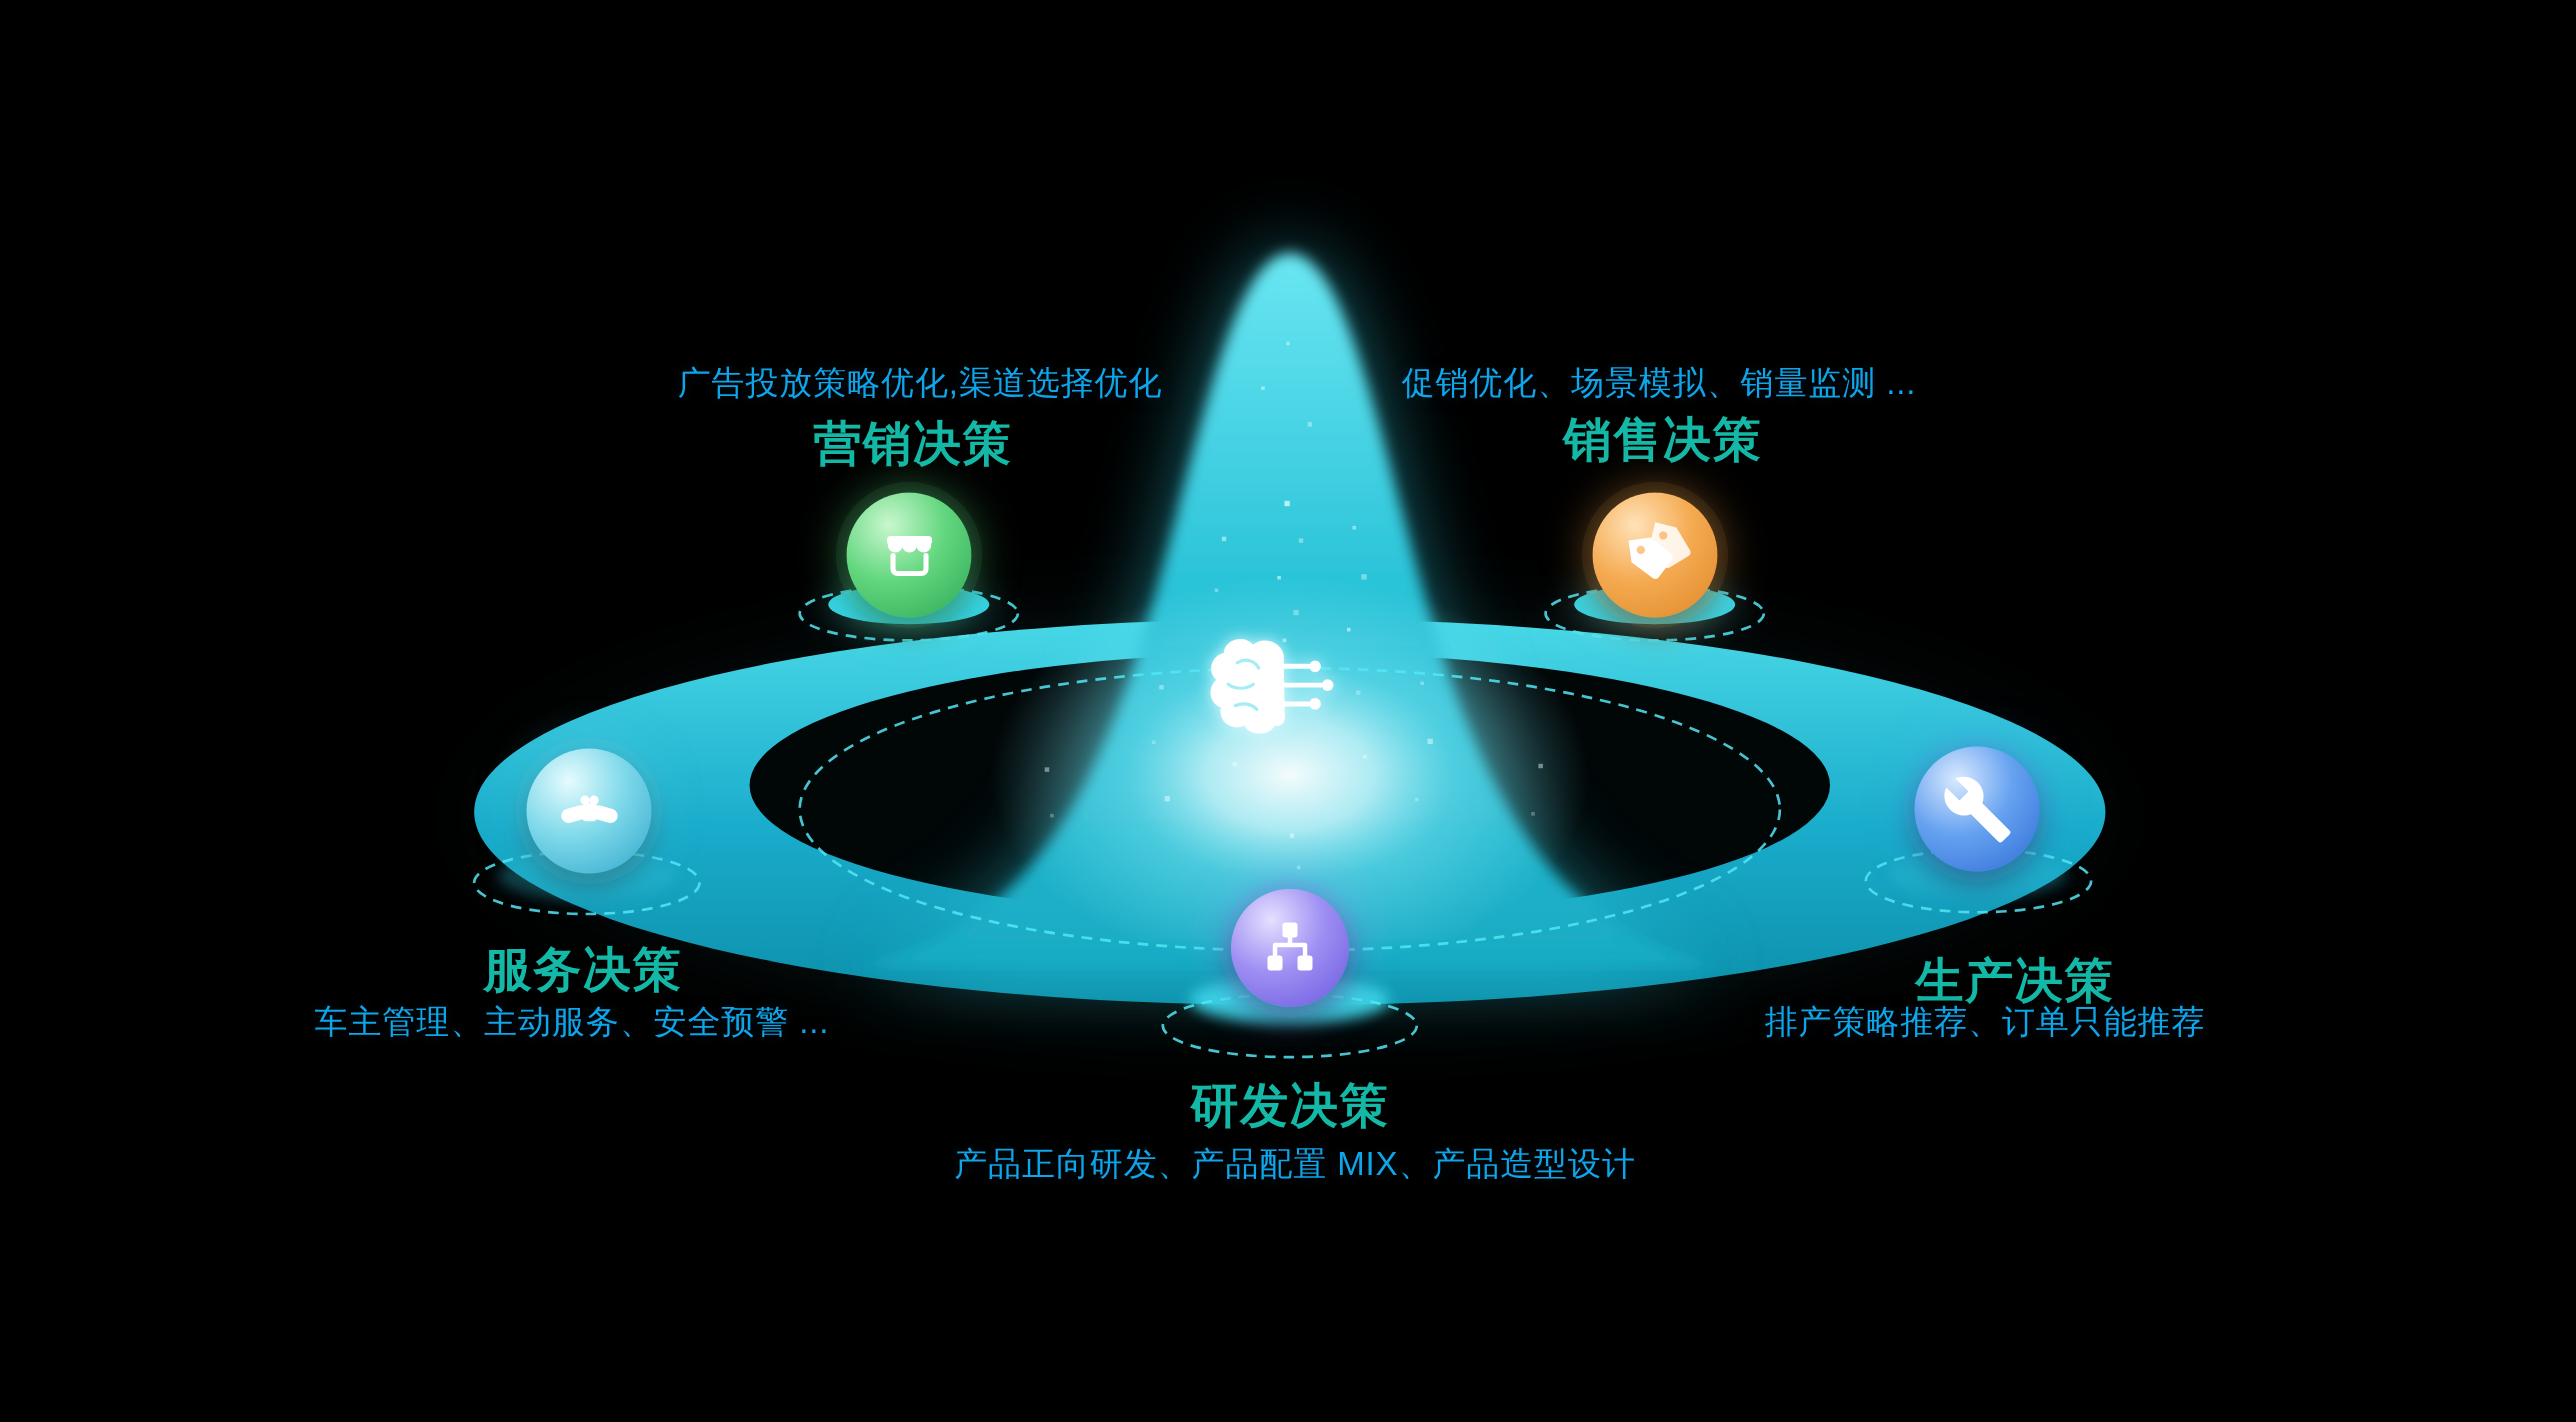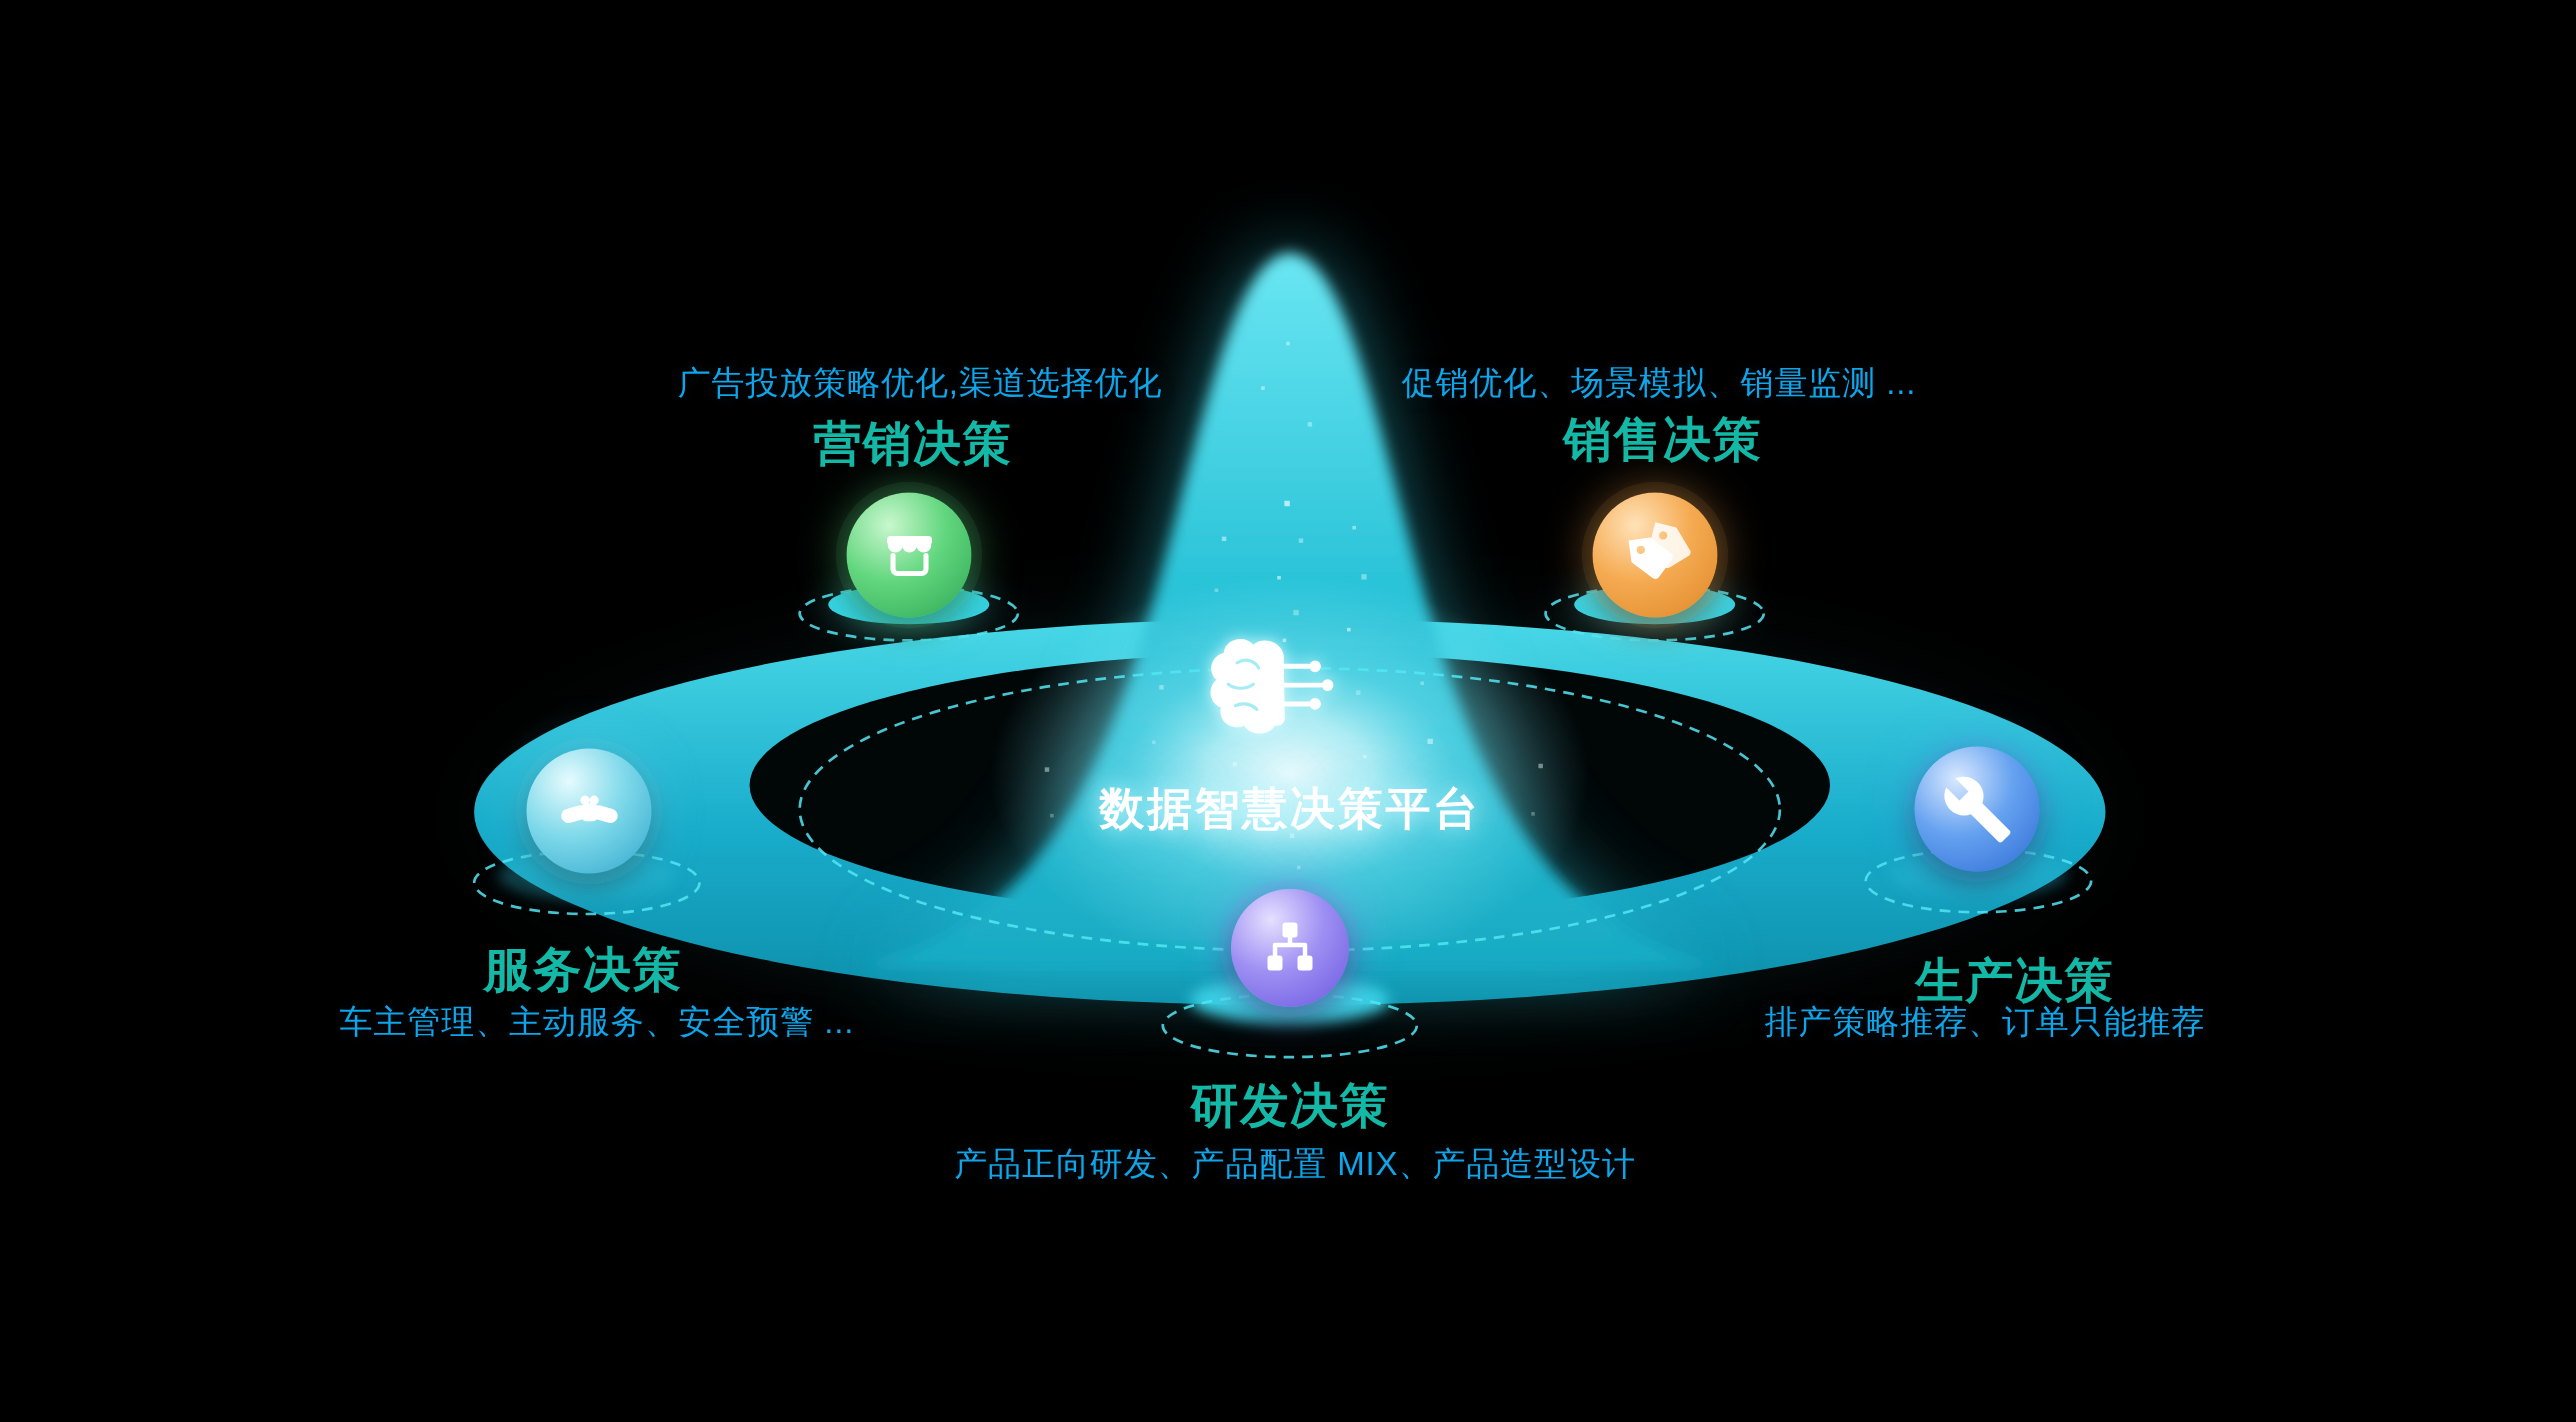--- a/index.html
+++ b/index.html
@@ -43,21 +43,21 @@
   .node-marketing .desc{left:920px;top:383px;}
   .node-marketing .dim-label{left:913px;top:444px;}
   .node-marketing .icon-circle{left:909px;top:555px;}
 
   .node-sales .desc{left:1659px;top:383px;}
   .node-sales .dim-label{left:1663px;top:440px;}
   .node-sales .icon-circle{left:1655px;top:555px;}
 
   .node-service .icon-circle{left:589px;top:811px;}
   .node-service .dim-label{left:583px;top:970px;text-align:right;}
-  .node-service .desc{left:597px;top:1022px;}
+  .node-service .desc{left:572px;top:1022px;}
 
   .node-production .icon-circle{left:1977px;top:809px;}
   .node-production .dim-label{left:1971px;top:981px;margin-left:44px;}
   .node-production .desc{left:1985px;top:1010px;margin-top:12px;}
 
   .node-rnd .icon-circle{left:1290px;top:948px;width:118px;height:118px;}
   .node-rnd .dim-label{left:1290px;top:1106px;}
   .node-rnd .desc{left:1295px;top:1164px;text-align:right;}
 
   .brain-wrap{position:absolute;left:1290px;top:699px;transform:translate(-50%,-50%);width:188px;height:148px;}
@@ -180,21 +180,20 @@
           <path d="M99 46 H 126"></path>
             <path d="M99 67 H 140"></path>
             <path d="M99 88 H 126"></path>
         </g>
         <circle cx="133" cy="46" r="6.5" fill="#ffffff"></circle>
         <circle cx="147" cy="67" r="6.5" fill="#ffffff"></circle>
         <circle cx="133" cy="88" r="6.5" fill="#ffffff"></circle>
       </g>
     </svg>
   </div>
-  <div class="title">数据智慧决策平台</div>
 
   <section class="node node-marketing">
     <div class="desc">广告投放策略优化,渠道选择优化</div>
     <div class="dim-label">营销决策</div>
     <div class="icon-circle c-green">
       <svg viewBox="0 0 48 48" aria-hidden="true">
         <rect x="9" y="11" width="30" height="6" rx="2.5" fill="#fff"></rect>
         <circle cx="14.5" cy="17" r="5" fill="#fff"></circle>
         <circle cx="24" cy="17" r="5" fill="#fff"></circle>
         <circle cx="33.5" cy="17" r="5" fill="#fff"></circle>

